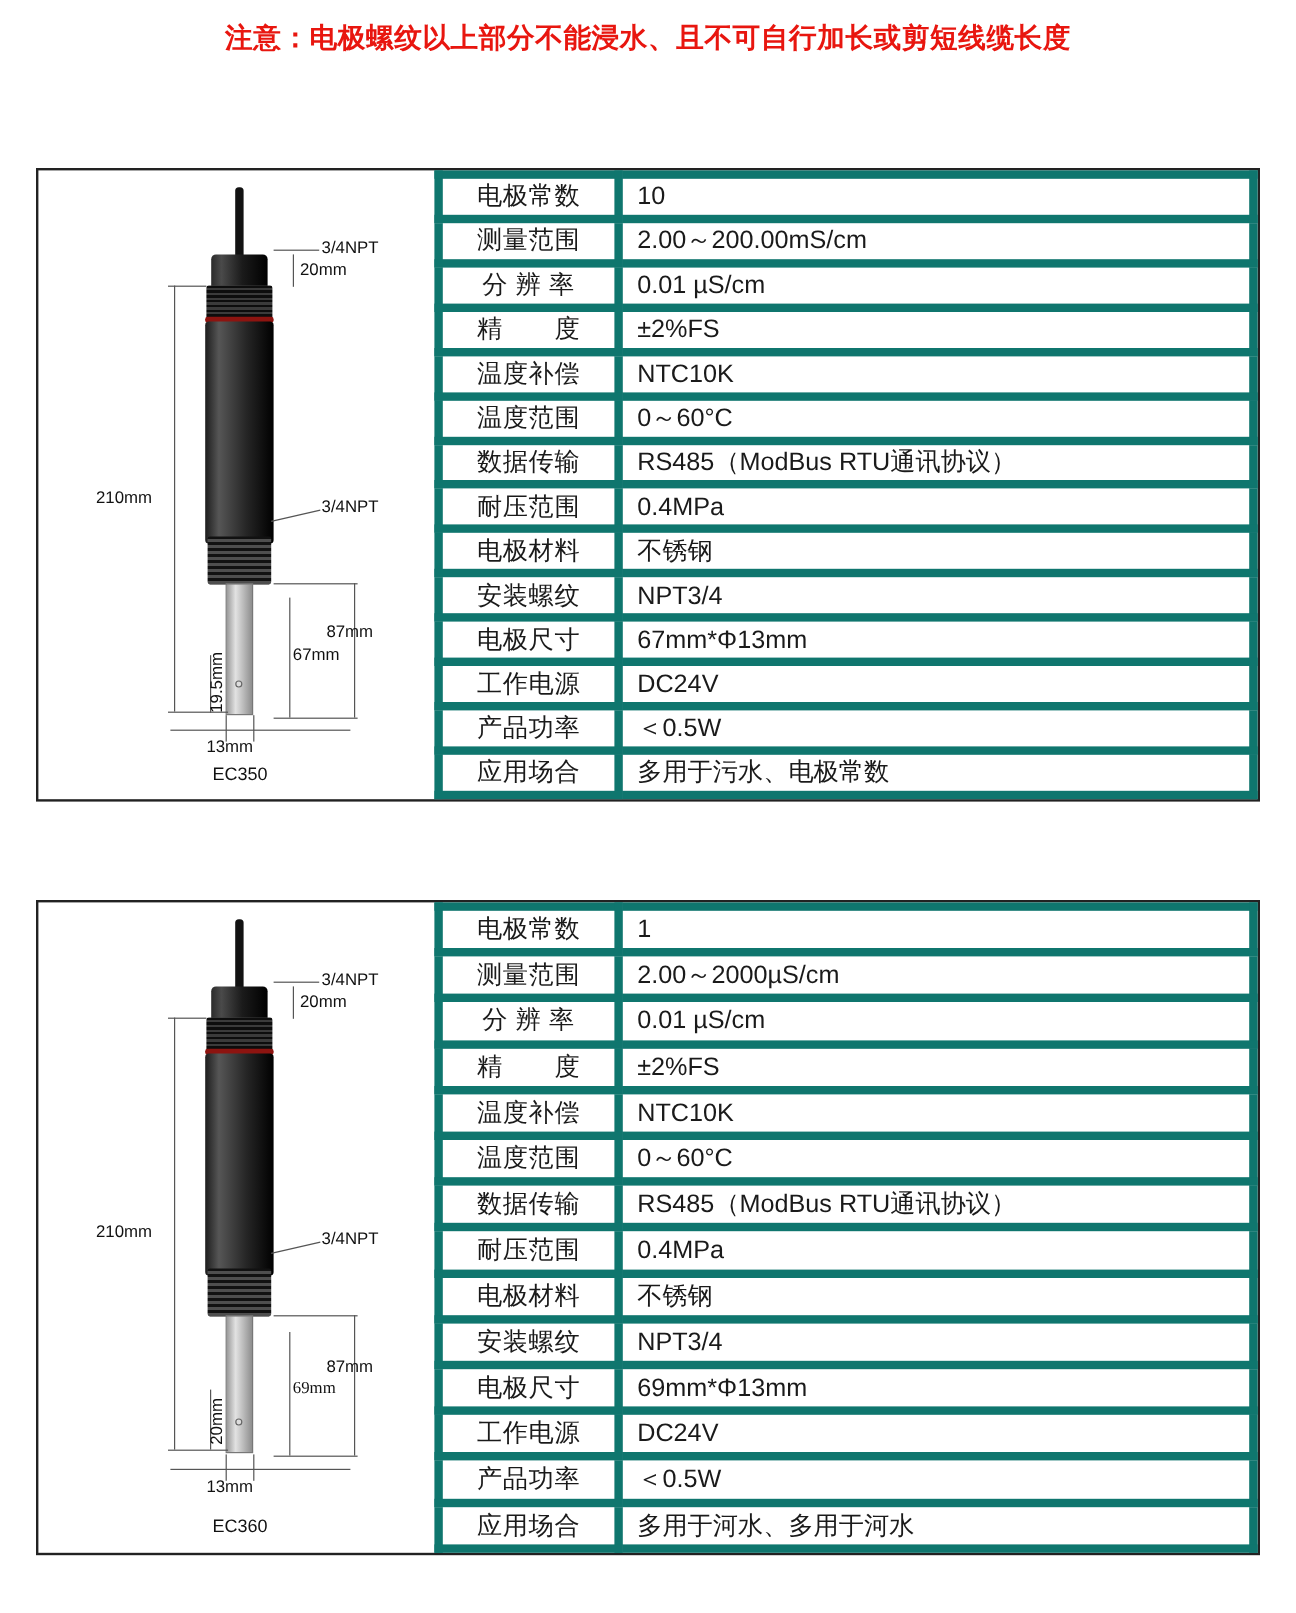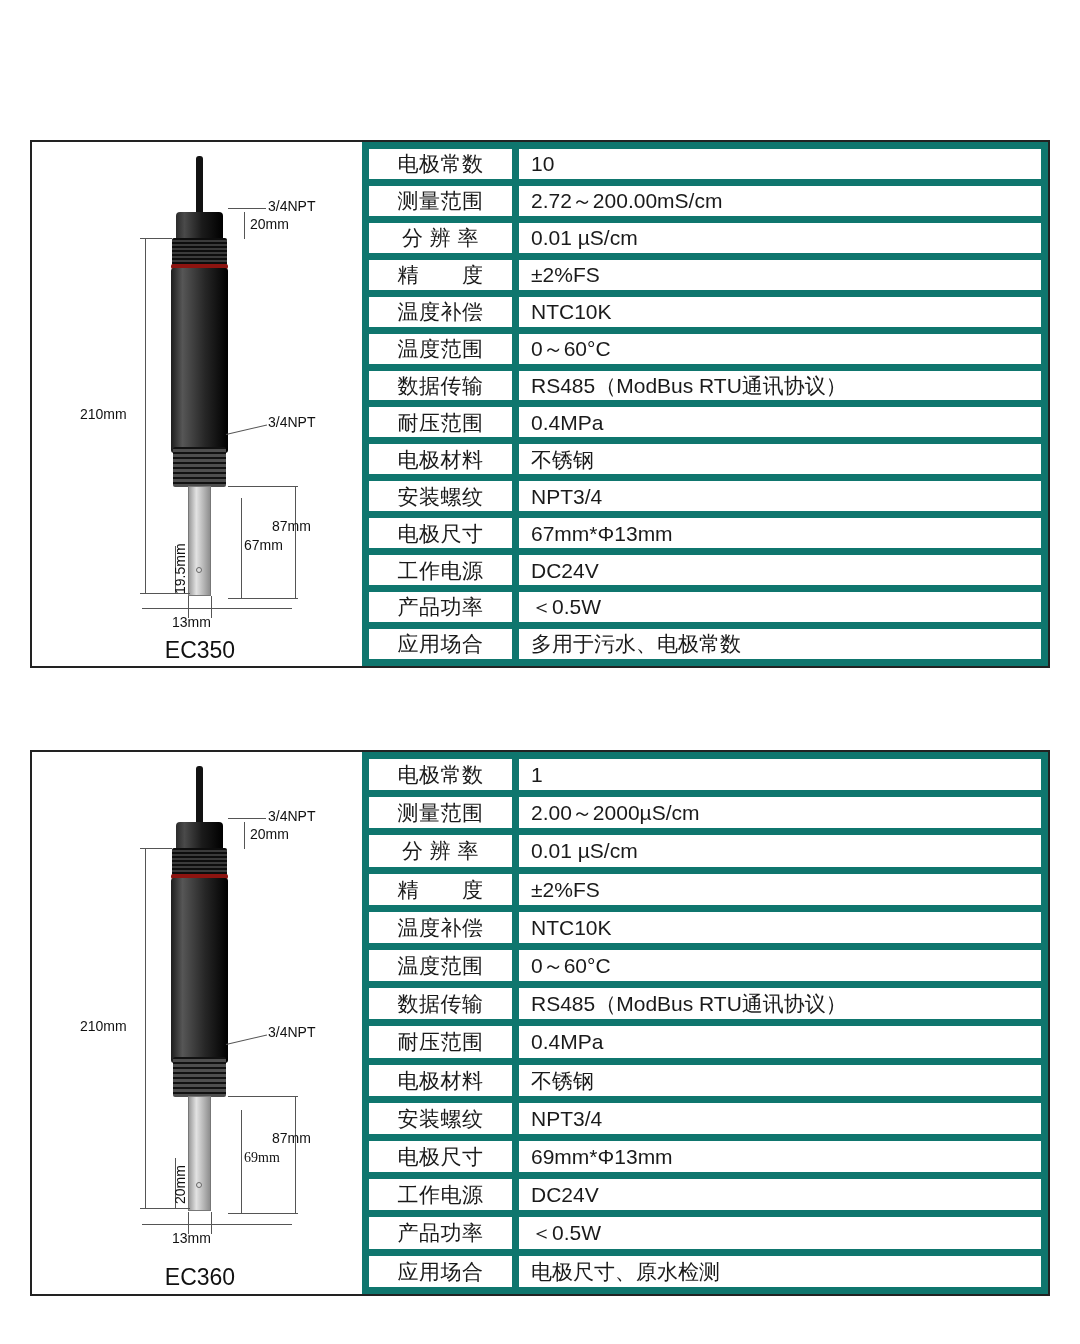--- a/index.html
+++ b/index.html
@@ -128,31 +128,32 @@
     font-size: 14px;
     color: #111;
     white-space: nowrap;
   }
   .dimtext.vert {
     transform: rotate(-90deg);
     transform-origin: left top;
   }
   .model {
     position: absolute;
-    font-size: 23px;
+    font-size: 15px;
     color: #111;
     text-align: center;
     width: 200px;
   }
 </style>
 </head>
 <body>
 
 <div class="page">
 
+  <div class="notice">注意：电极螺纹以上部分不能浸水、且不可自行加长或剪短线缆长度</div>
 
   <div class="card" id="card1">
     <div class="figure">
 
       <div class="cable" style="left:164px; top:14px; height:62px;"></div>
 
       <div class="cap" style="left:144px; top:70px; width:47px; height:28px;"></div>
 
       <div class="ribs" style="left:140px; top:96px; width:55px; height:28px;"></div>
 
@@ -200,21 +201,21 @@
 
     <div class="spec">
       <table class="spec-table">
         <tbody>
           <tr>
               <td class="k">电极常数</td>
               <td class="v">10</td>
             </tr>
           <tr>
               <td class="k">测量范围</td>
-              <td class="v"> 2.72～200.00mS/cm</td>
+              <td class="v"> 2.00～200.00mS/cm</td>
             </tr>
           <tr>
               <td class="k">分 辨 率</td>
               <td class="v">0.01 µS/cm</td>
             </tr>
           <tr>
               <td class="k">精　　度</td>
               <td class="v">±2%FS</td>
             </tr>
           <tr>
@@ -357,20 +358,20 @@
           <tr>
               <td class="k">工作电源</td>
               <td class="v">DC24V</td>
             </tr>
           <tr>
               <td class="k">产品功率</td>
               <td class="v">＜0.5W</td>
             </tr>
           <tr>
               <td class="k">应用场合</td>
-              <td class="v">电极尺寸、原水检测</td>
+              <td class="v">多用于河水、多用于河水</td>
             </tr>
         </tbody>
       </table>
     </div>
   </div>
 
 </div>
 
 </body></html>

